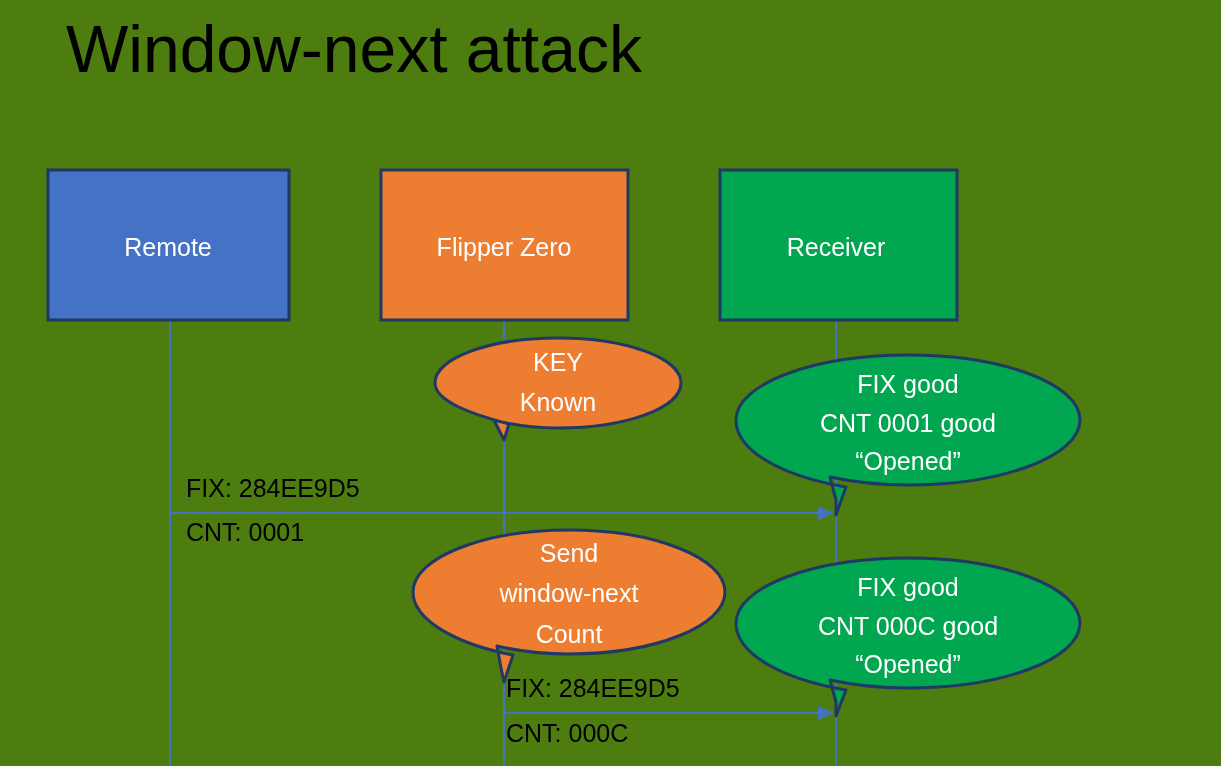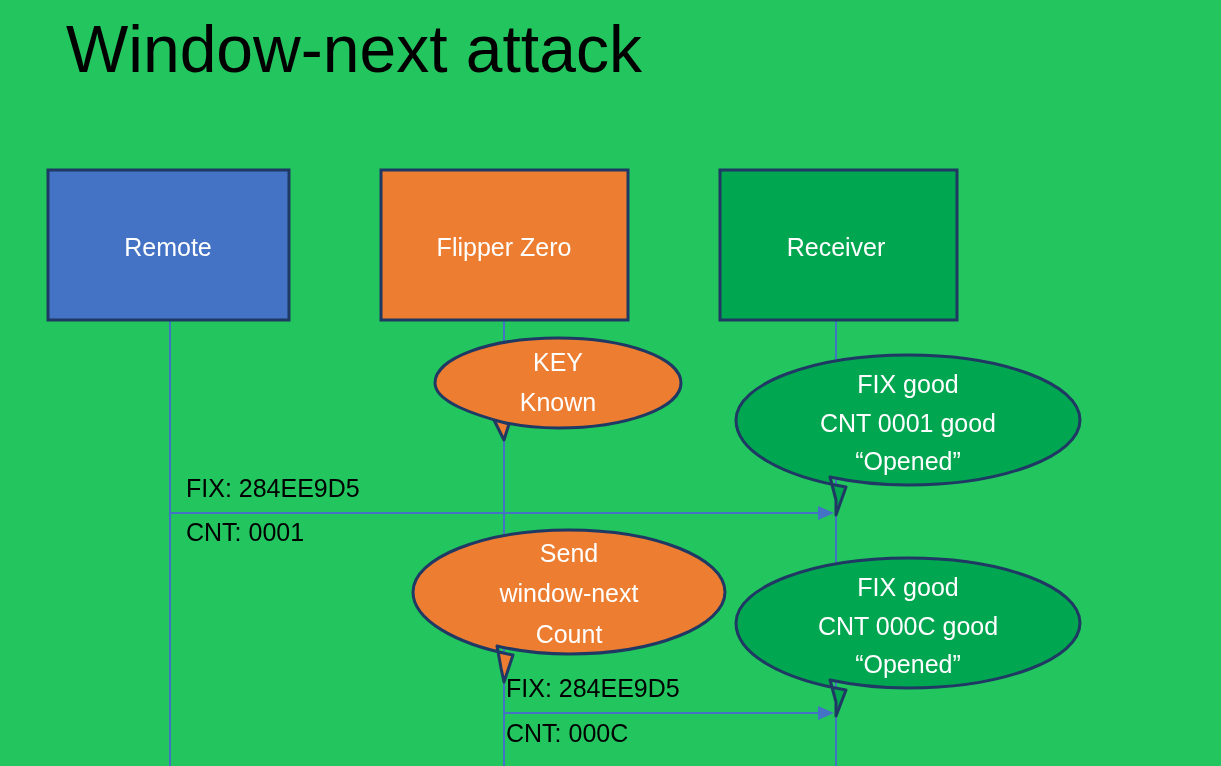--- a/index.html
+++ b/index.html
@@ -7,21 +7,21 @@
     padding: 0;
     background: #ffffff;
   }
   body {
     font-family: "Liberation Sans", sans-serif;
   }
   #slide {
     position: relative;
     width: 1221px;
     height: 766px;
-    background: #22c55e;
+    background: #4d7c0f;
     overflow: hidden;
   }
   #slide-svg {
     position: absolute;
     left: 0;
     top: 0;
     width: 1221px;
     height: 766px;
   }
   .title-text {

